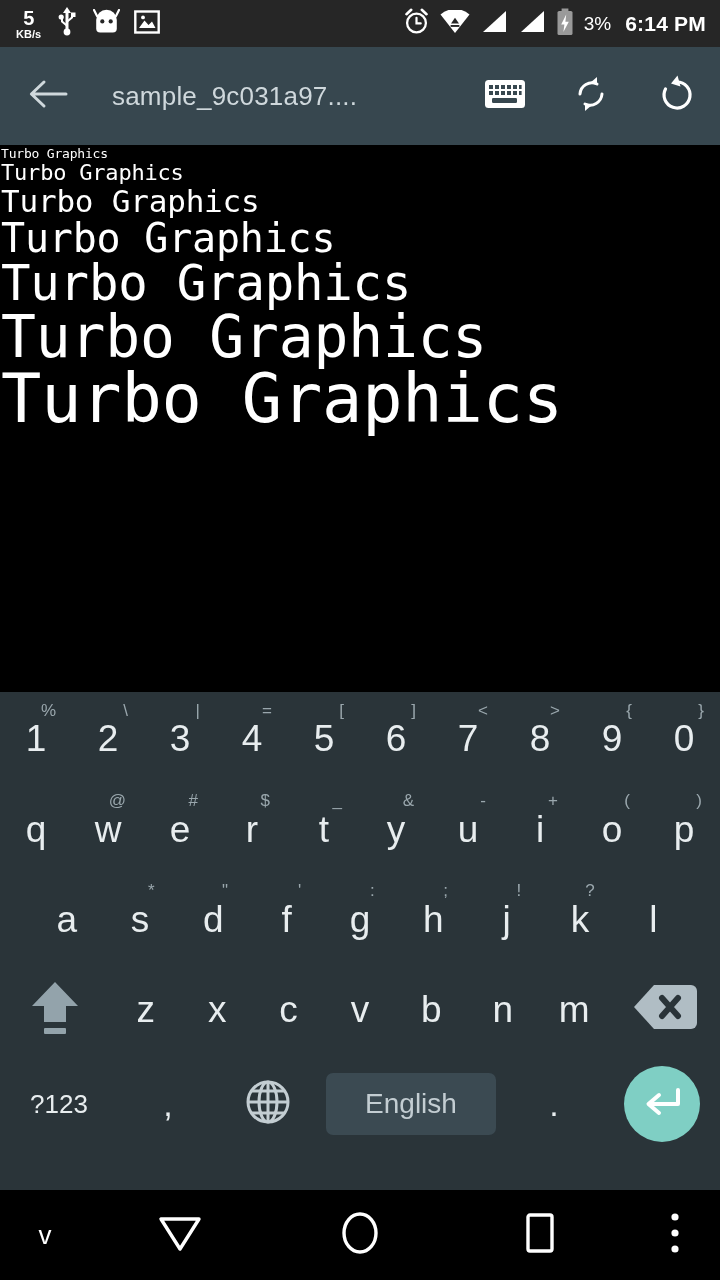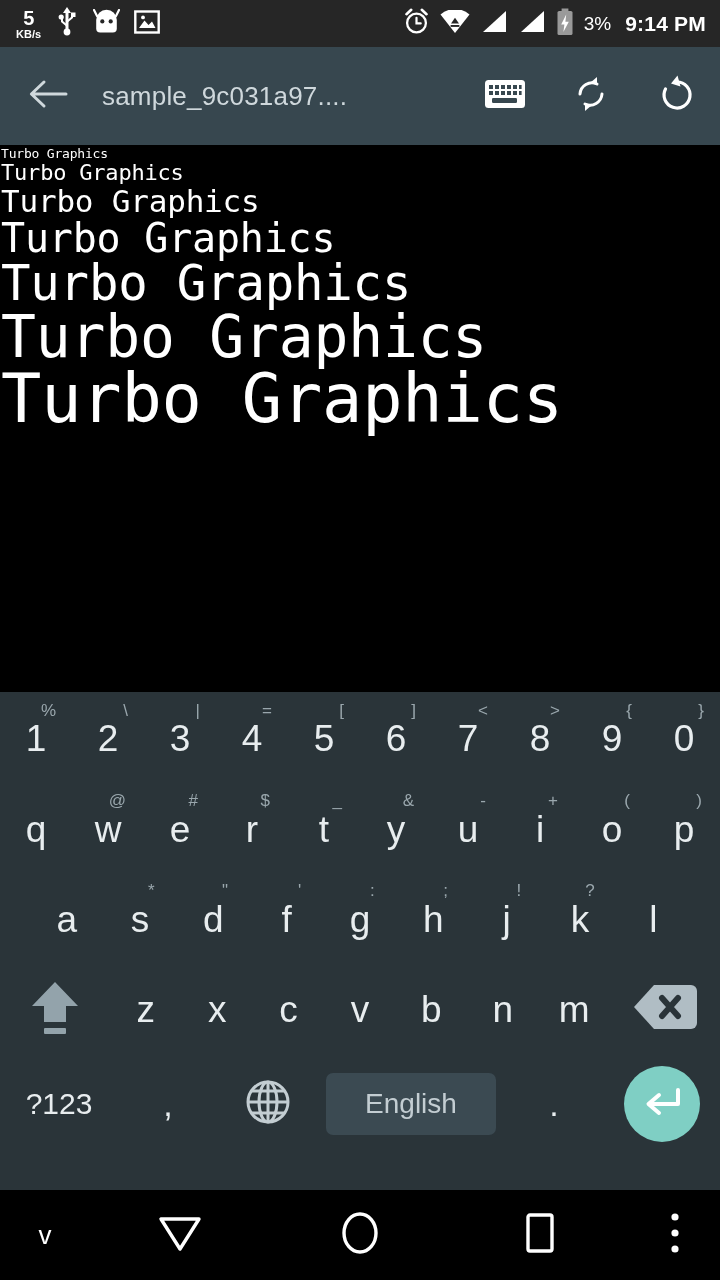--- a/index.html
+++ b/index.html
@@ -28,21 +28,21 @@
 
   
   .appbar{
     position:absolute; top:47px; left:0; width:720px; height:98px;
     background:#37474F; display:flex; align-items:center;
   }
   .appbar .back{width:96px; display:flex; align-items:center; justify-content:center;
     cursor:pointer;}
   .appbar .title{
     color:#CFD8DC; font-size:26px; font-weight:400; letter-spacing:.2px;
-    flex:0 0 auto; margin-left:6px;
+    flex:0 0 auto; margin-left:16px;
   }
   .appbar .spacer{flex:1 1 auto;}
   .ab-btn{width:86px; height:98px; display:flex; align-items:center; justify-content:center;
     cursor:pointer;}
 
   
   .content{
     position:absolute; top:145px; left:0; width:606px; height:547px;
     background:#000; overflow:hidden; padding-left:1px;
   }
@@ -88,21 +88,21 @@
 
   
   .krow.r3{padding:0 30px;}
 
   
   .key.shift{flex:0 0 110px;}
   .key.bksp{flex:0 0 110px;}
 
   
   .key.sym{flex:0 0 118px;}
-  .key.sym .main{font-size:30px; color:#E8EDEF;}
+  .key.sym .main{font-size:26px; color:#E8EDEF;}
   .key.comma{flex:0 0 100px;}
   .key.comma .main{font-size:34px;}
   .key.globe{flex:0 0 100px;}
   .key.space{flex:1 1 auto; padding:0 8px;}
   .spacebar{
     width:100%; height:62px; background:#3B4A52; border-radius:7px;
     display:flex; align-items:center; justify-content:center;
   }
   .spacebar span{color:#C3CDD2; font-size:28px;}
   .key.period{flex:0 0 100px;}
@@ -190,21 +190,21 @@
         </svg>
     </span>
     <span class="sb-icon">
       <svg width="18" height="28" viewBox="0 0 18 28">
         <rect x="5.6" y="0.5" width="6.8" height="2.6" fill="#9a9a9a"></rect>
         <rect x="1.5" y="3" width="15" height="24" rx="1.6" fill="#9a9a9a"></rect>
         <path d="M10.2 6.5 L5.2 16.4 H8.4 L7.4 24 L12.8 13.8 H9.4 Z" fill="#ffffff"></path>
       </svg>
     </span>
     <span class="sb-pct">3%</span>
-    <span class="sb-clock">9:14 PM</span>
+    <span class="sb-clock">6:14 PM</span>
   </div>
 </div>
 
 <div class="appbar">
   <div class="back">
     <span>
       <svg width="40" height="34" viewBox="0 0 40 34">
         <path d="M38 17 H4 M16 5 L3.4 17 L16 29" stroke="#CFD8DC" stroke-width="3" fill="none" stroke-linecap="round" stroke-linejoin="round"></path>
       </svg>
     </span>

